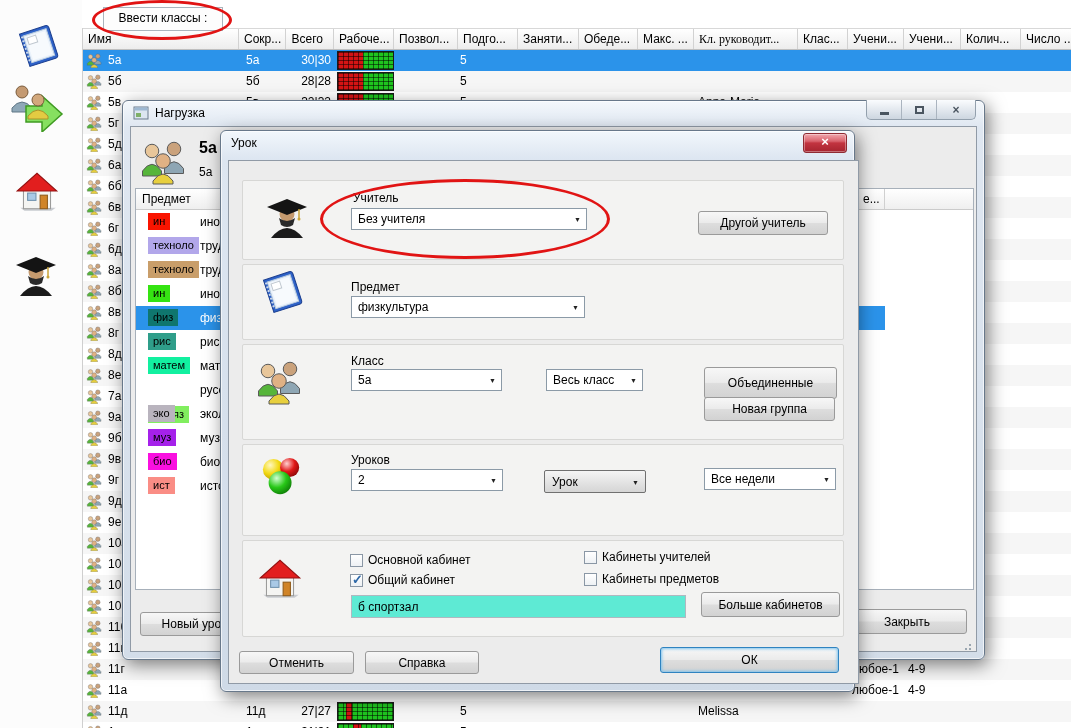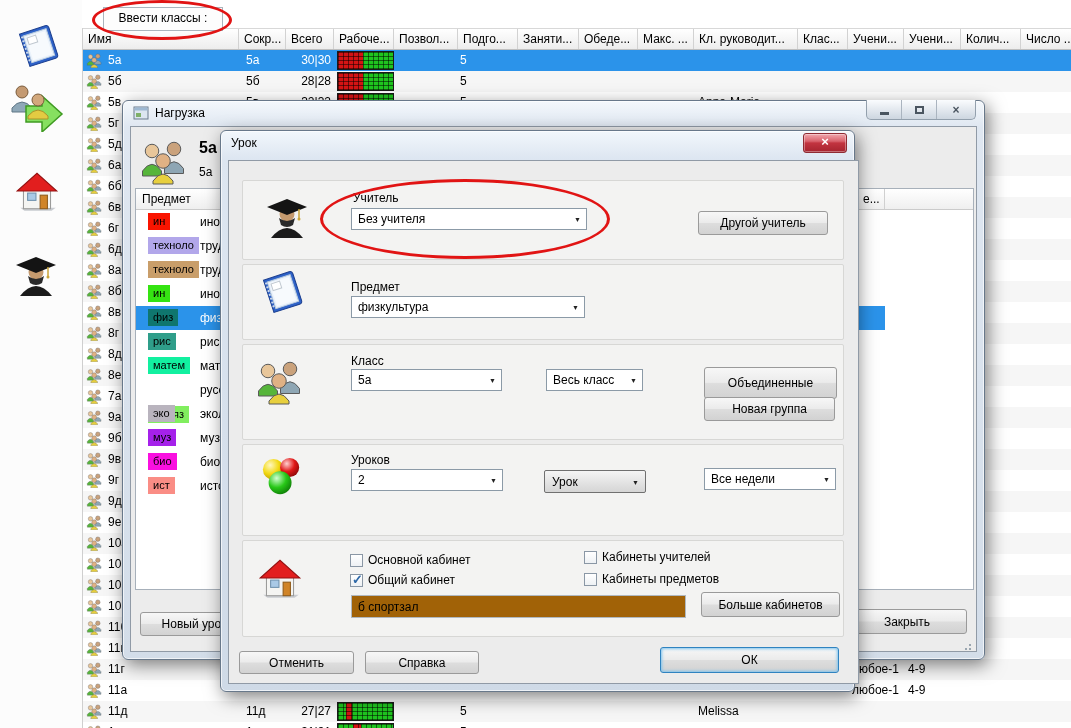--- a/index.html
+++ b/index.html
@@ -18,24 +18,24 @@
   .ell{position:absolute;border:3px solid var(--annotation,#e11414);border-radius:50%;z-index:40;pointer-events:none;}
   .ell1{left:92px;top:0px;width:134px;height:34px;}
   .ell2{left:320px;top:179px;width:284px;height:74px;}
 
   
   .main-table{position:absolute;left:82px;top:28px;width:989px;height:700px;border-left:1px solid #cfcfcf;}
   .thead{display:flex;height:20px;background:linear-gradient(#ffffff,#ededed);
     border-top:1px solid #d8d8d8;border-bottom:1px solid #bfbfbf;}
   .th{box-sizing:border-box;border-right:1px solid #d2d2d2;padding:3px 10px 0 5px;
       white-space:nowrap;overflow:hidden;}
-  .th:nth-of-type(1){width:156px;} .th:nth-of-type(2){width:47px;} .th:nth-of-type(3){width:48px;}
+  .th:nth-of-type(1){width:156px;} .th:nth-of-type(2){width:47px;} .th:nth-of-type(3){width:48px;text-align:right;}
   .th:nth-of-type(4){width:60px;}  .th:nth-of-type(5){width:64px;} .th:nth-of-type(6){width:60px;}
   .th:nth-of-type(7){width:61px;}  .th:nth-of-type(8){width:59px;} .th:nth-of-type(9){width:56px;}
-  .th:nth-of-type(10){width:104px;}.th:nth-of-type(11){width:50px;}.th:nth-of-type(12){width:56px;}
+  .th:nth-of-type(10){width:104px;font-family:Liberation Serif, serif;}.th:nth-of-type(11){width:50px;}.th:nth-of-type(12){width:56px;}
   .th:nth-of-type(13){width:57px;} .th:nth-of-type(14){width:60px;}.th:nth-of-type(15){width:51px;}
   .tbody .tr{position:relative;height:21px;}
   .tbody .tr:nth-of-type(even){background:#f6f6f6;}
   .tbody .tr.sel{background:var(--selection,#2b93ea);color:#fff;}
   .td{position:absolute;top:0;height:21px;line-height:21px;white-space:nowrap;overflow:hidden;}
   .c-name{left:3px;width:152px;display:flex;align-items:center;gap:5px;}
   .c-name svg{flex:0 0 auto;}
   .c-abbr{left:163px;width:38px;}
   .c-total{left:203px;width:45px;text-align:right;}
   .c-raboche{left:251px;width:60px;}
@@ -105,21 +105,21 @@
   .combo{position:absolute;box-sizing:border-box;height:22px;background:#fff;border:1px solid #8b9aa7;
     padding:3px 18px 0 6px;white-space:nowrap;overflow:hidden;cursor:pointer;}
   .combo::after{content:"▼";position:absolute;right:5px;top:7px;font-size:7px;color:#222;}
   .combo-btn{position:absolute;box-sizing:border-box;height:23px;border:1px solid #707070;border-radius:2px;
     background:linear-gradient(#f5f5f5,#e3e3e3 55%,#d5d5d5);padding:4px 18px 0 7px;white-space:nowrap;cursor:pointer;}
   .combo-btn::after{content:"▼";position:absolute;right:6px;top:8px;font-size:7px;color:#222;}
   .cbrow{position:absolute;display:flex;align-items:center;gap:5px;white-space:nowrap;}
   .cb{width:13px;height:13px;box-sizing:border-box;border:1px solid #8a97a5;background:linear-gradient(#fff,#eef1f4);
     position:relative;flex:0 0 auto;cursor:pointer;}
   .cb.on::after{content:"✓";position:absolute;left:1px;top:-3px;color:#2f69a8;font-size:13px;font-weight:bold;}
-  .tinput{position:absolute;box-sizing:border-box;height:23px;background:#a16207;border:1px solid #b0b8c0;
+  .tinput{position:absolute;box-sizing:border-box;height:23px;background:#5eead4;border:1px solid #b0b8c0;
     padding:4px 6px 0 6px;white-space:nowrap;overflow:hidden;}
   .cancel-btn{left:10px;top:490px;width:115px;height:23px;}
   .help-btn{left:136px;top:490px;width:114px;height:23px;text-align:center;}
   .ok-btn{left:431px;top:486px;width:179px;height:26px;}
 </style>
 </head>
 <body>
 
 <svg class="defs" aria-hidden="true">
   <defs>

